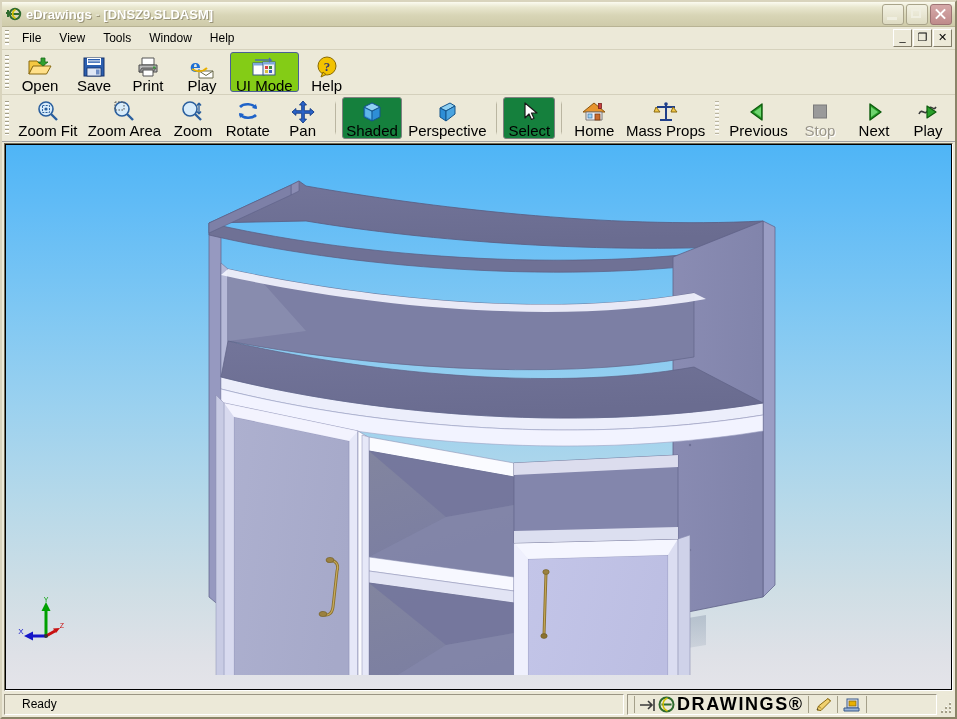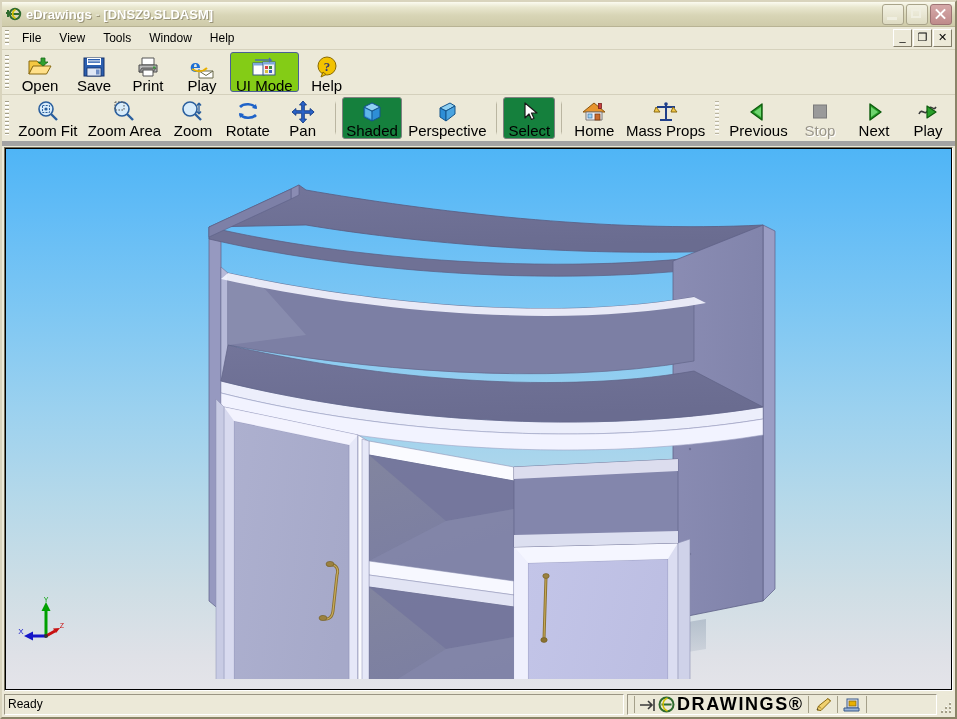--- a/index.html
+++ b/index.html
@@ -82,21 +82,21 @@
     font-size:11px;line-height:14px;text-align:center;color:#000;
     font-family:"Liberation Sans",sans-serif;
   }
 
   
   .toolbar{
     background:#ece9d8;display:flex;align-items:stretch;
     border-bottom:1px solid #d4d0bc;position:relative;
   }
   .toolbar.row1{height:44px;flex:0 0 44px;}
-  .toolbar.row2{height:46px;flex:0 0 46px;border-bottom:5px solid #a3a3a3;}
+  .toolbar.row2{height:46px;flex:0 0 46px;border-bottom:1px solid #a3a3a3;}
   .tgrip{
     width:4px;height:34px;align-self:center;margin:0 4px 0 3px;flex:0 0 4px;
     background-image:
       linear-gradient(to bottom,#fff 50%,transparent 50%),
       linear-gradient(to bottom,#a5a08a 50%,transparent 50%);
     background-size:2px 4px, 2px 4px;
     background-position:1px 1px, 0px 0px;
   }
   .tsep{
     width:1px;align-self:center;height:34px;margin:0 5px;flex:0 0 1px;
@@ -141,21 +141,21 @@
   .triad{position:absolute;left:10px;bottom:38px;width:60px;height:55px;}
 
   
   .statusbar{
     height:24px;flex:0 0 24px;display:flex;align-items:stretch;
     background:#ece9d8;padding:1px 2px 2px 2px;box-sizing:border-box;
   }
   .status-pane{
     flex:1 1 auto;margin-right:3px;
     border:1px solid;border-color:#9a9584 #ffffff #ffffff #9a9584;
-    font-size:12px;color:#000;padding:2px 0 0 3px;box-sizing:border-box;
+    font-size:12px;color:#000;padding:2px 0 0 17px;box-sizing:border-box;
     background:#ece9d8;
   }
   .status-brand{
     flex:0 0 310px;display:flex;align-items:center;
     border:1px solid;border-color:#9a9584 #ffffff #ffffff #9a9584;
     background:#ece9d8;padding:0 2px;box-sizing:border-box;
   }
   .brandsep{width:1px;height:17px;background:#a5a08a;margin:0 4px;}
   .brandtxt{
     font-size:18px;font-weight:bold;letter-spacing:1.6px;color:#000;

